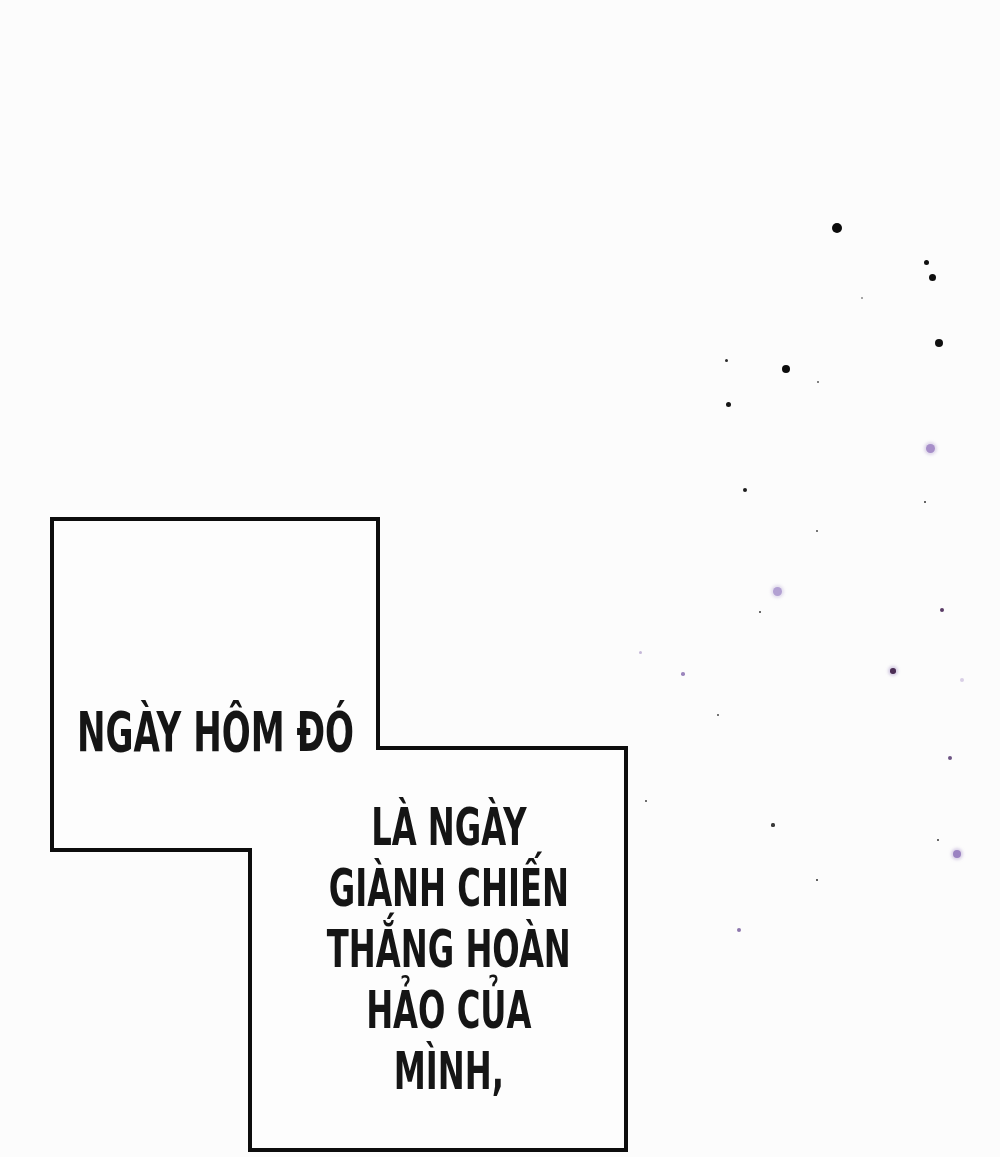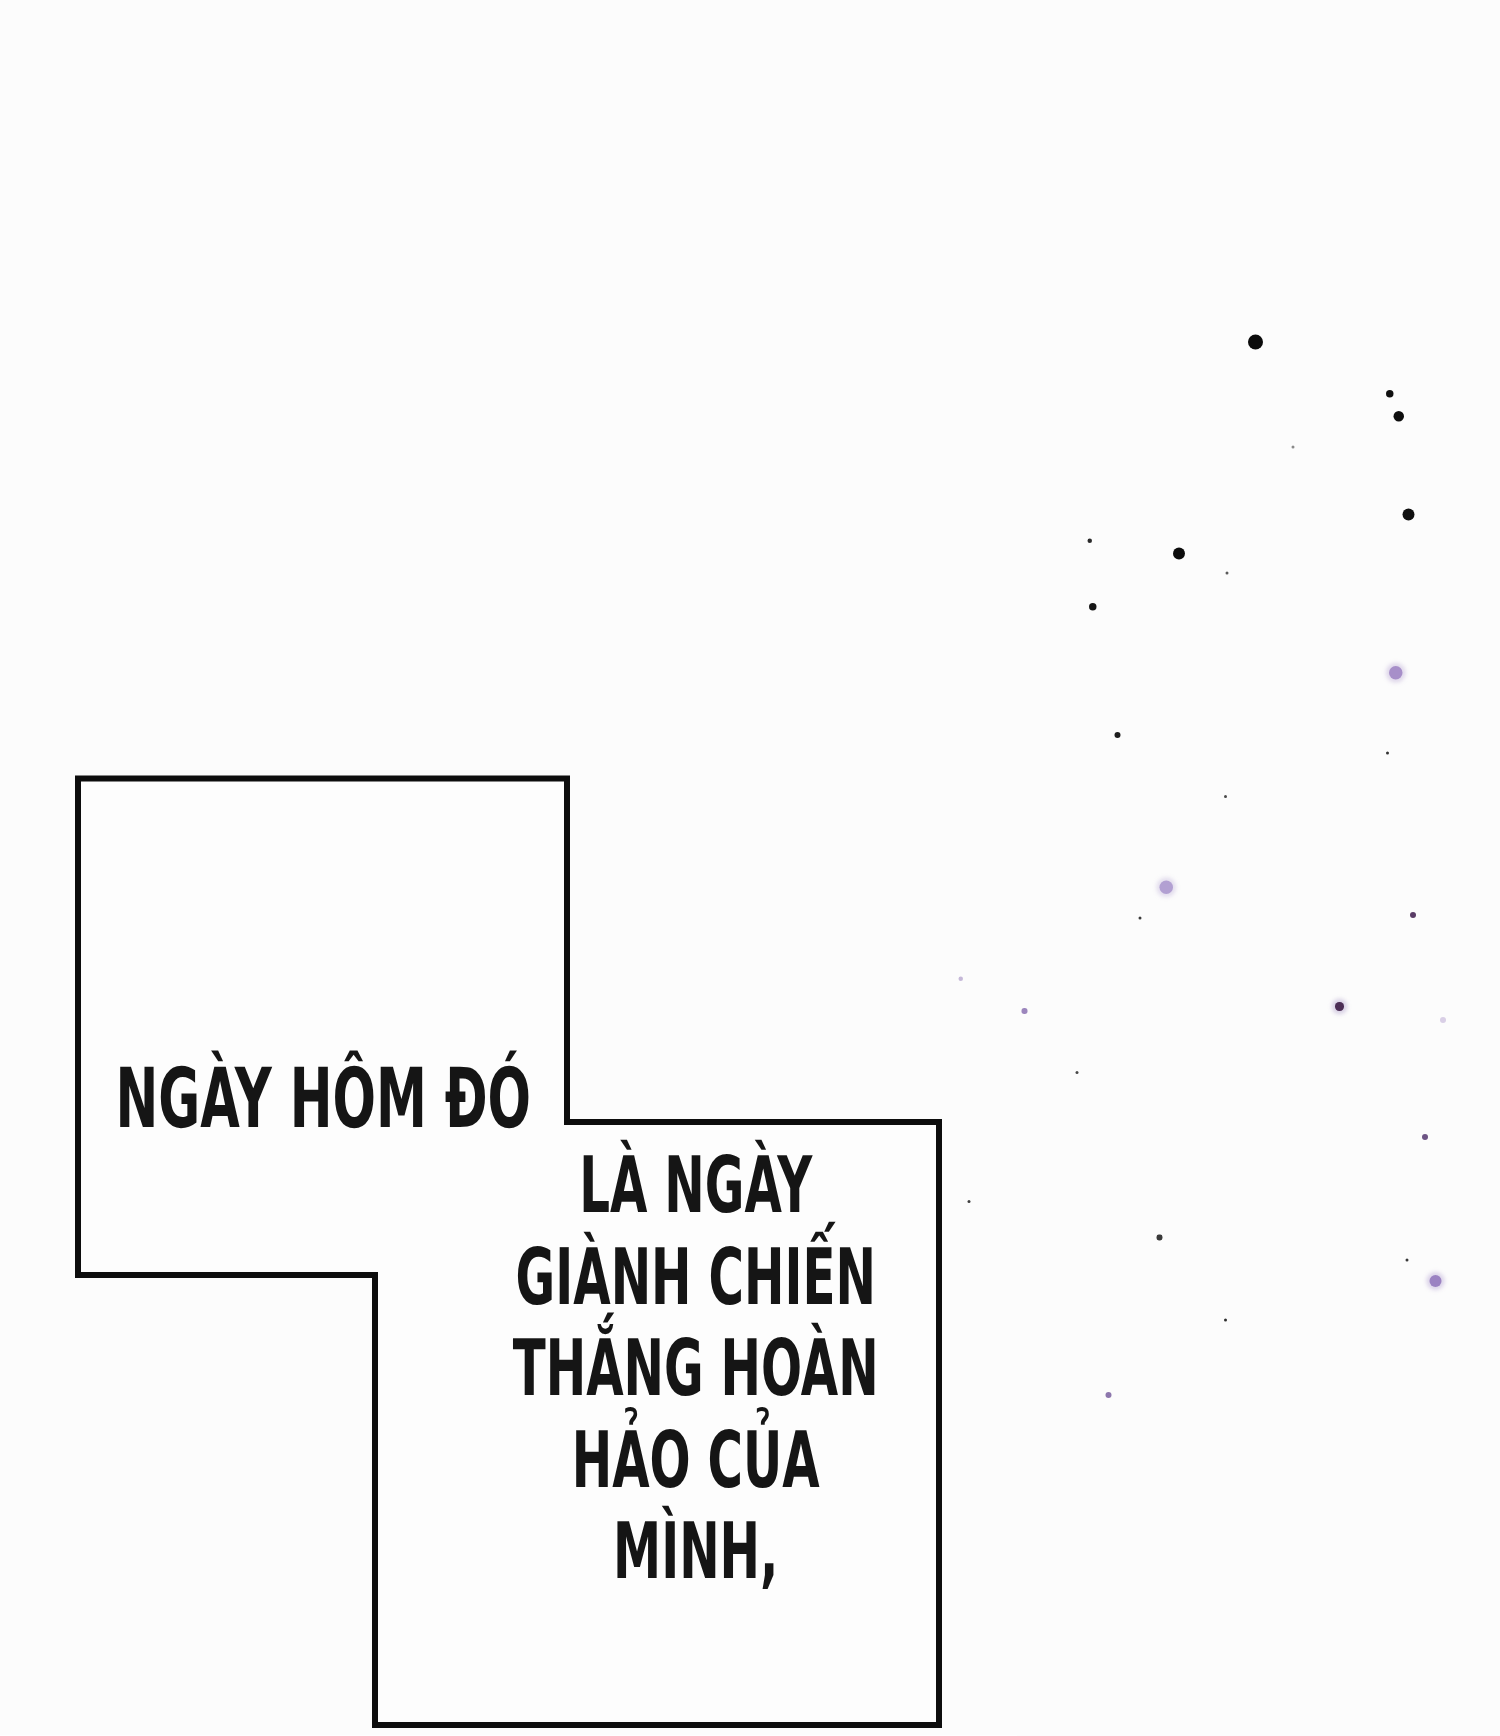--- a/index.html
+++ b/index.html
@@ -40,26 +40,26 @@
     margin-top: 47px;
   }
   .box1-wrap .caption-text {
     font-size: 55px;
     transform: scaleX(0.62);
     transform-origin: 50% 50%;
   }
   .box2-wrap {
     position: absolute;
     left: 252px;
-    top: 714px;
+    top: 750px;
     width: 424px;
     height: 398px;
     display: flex;
     align-items: center;
-    justify-content: center;
+    justify-content: flex-start;
   }
   .box2-lines {
     display: flex;
     flex-direction: column;
     align-items: center;
     transform: scaleX(0.62);
     transform-origin: 50% 50%;
   }
   .box2-lines .caption-text {
     font-size: 52px;

